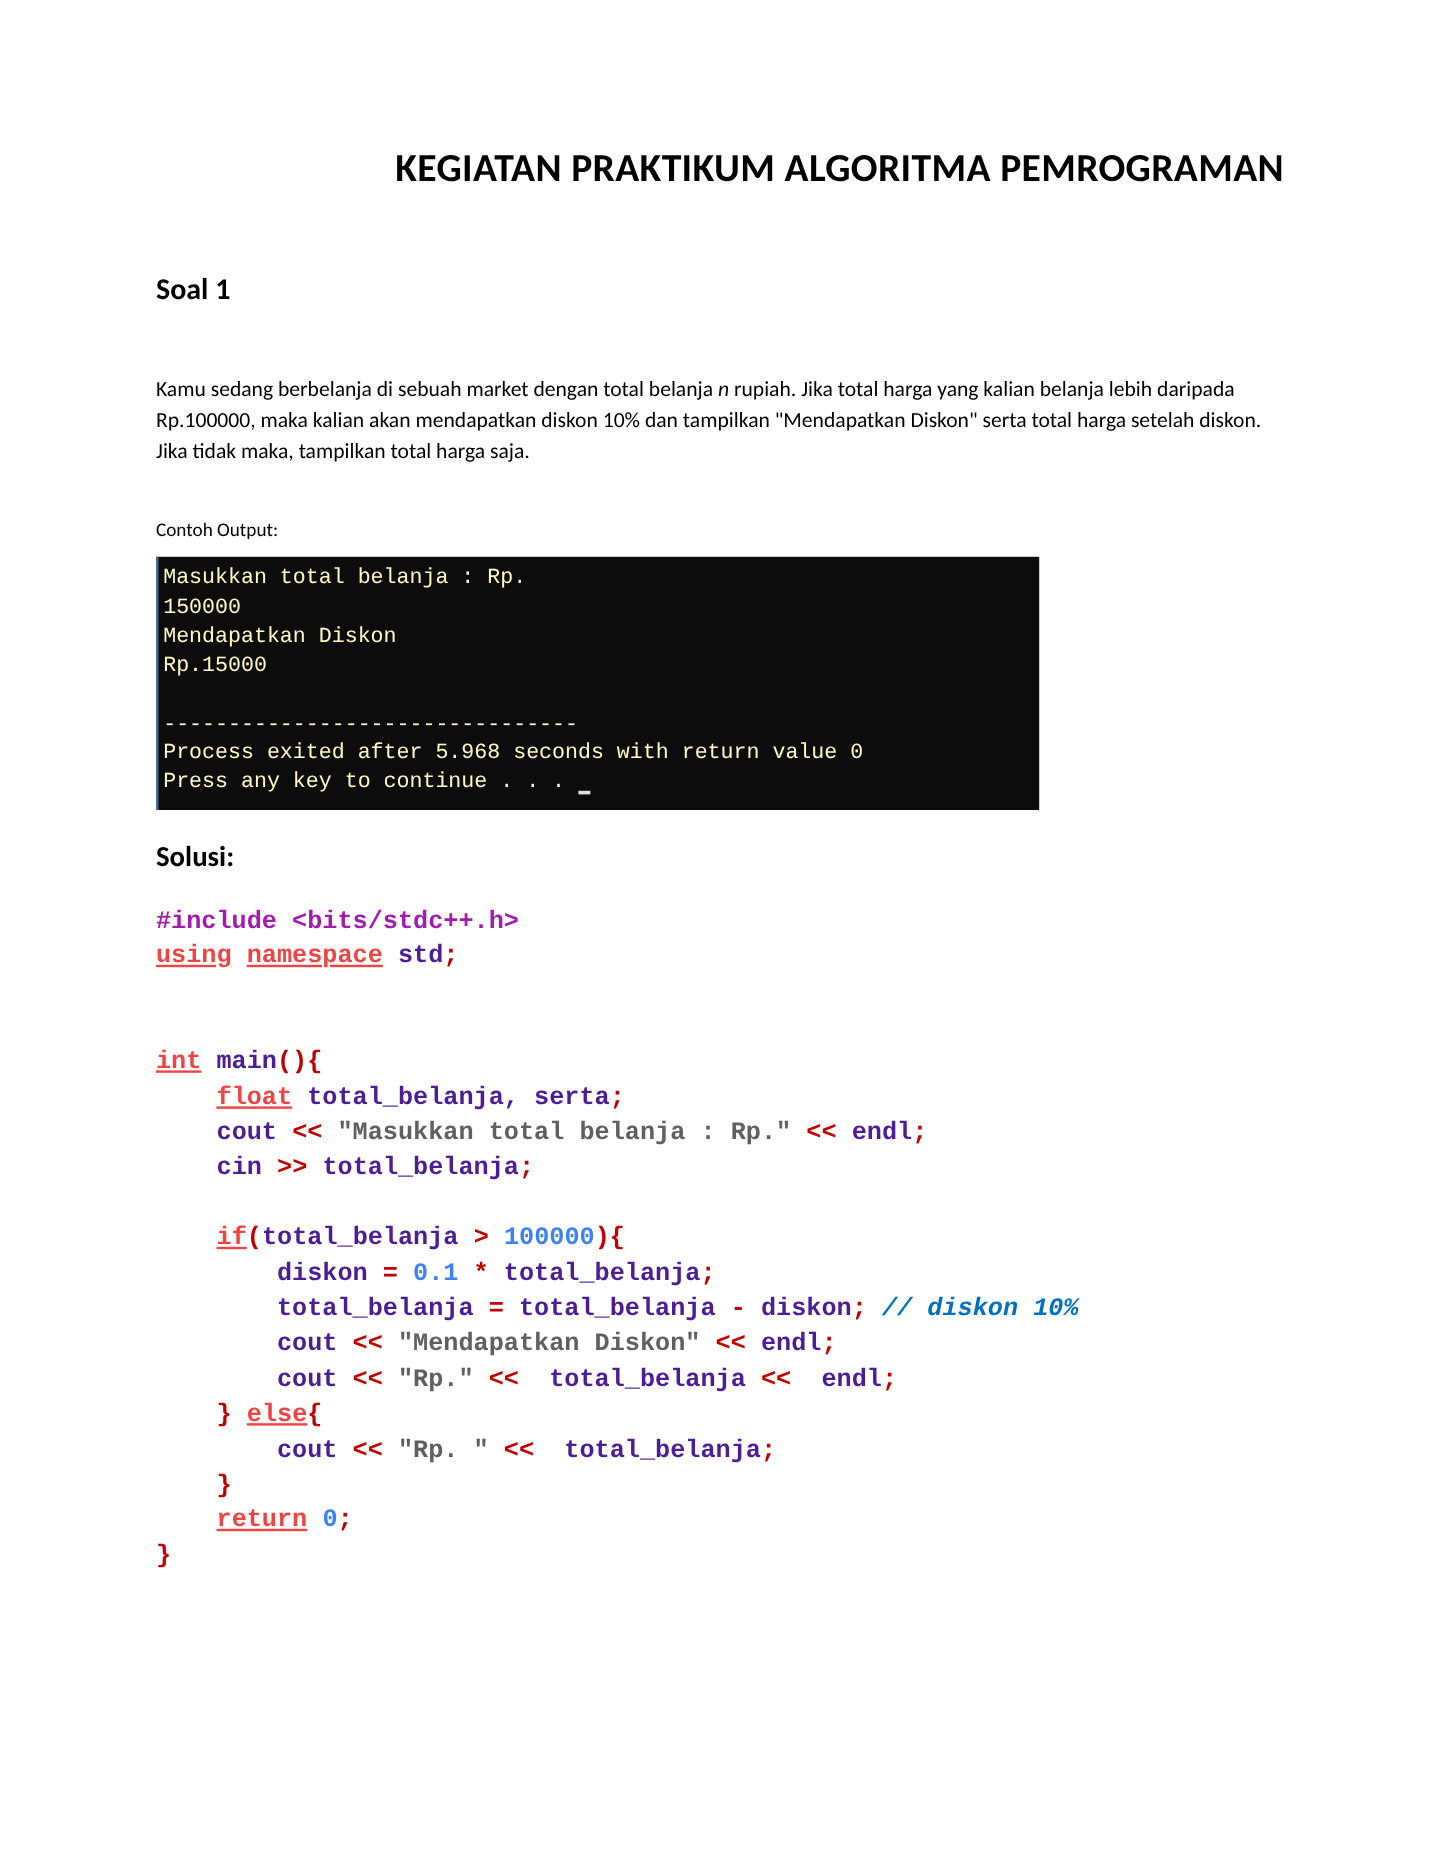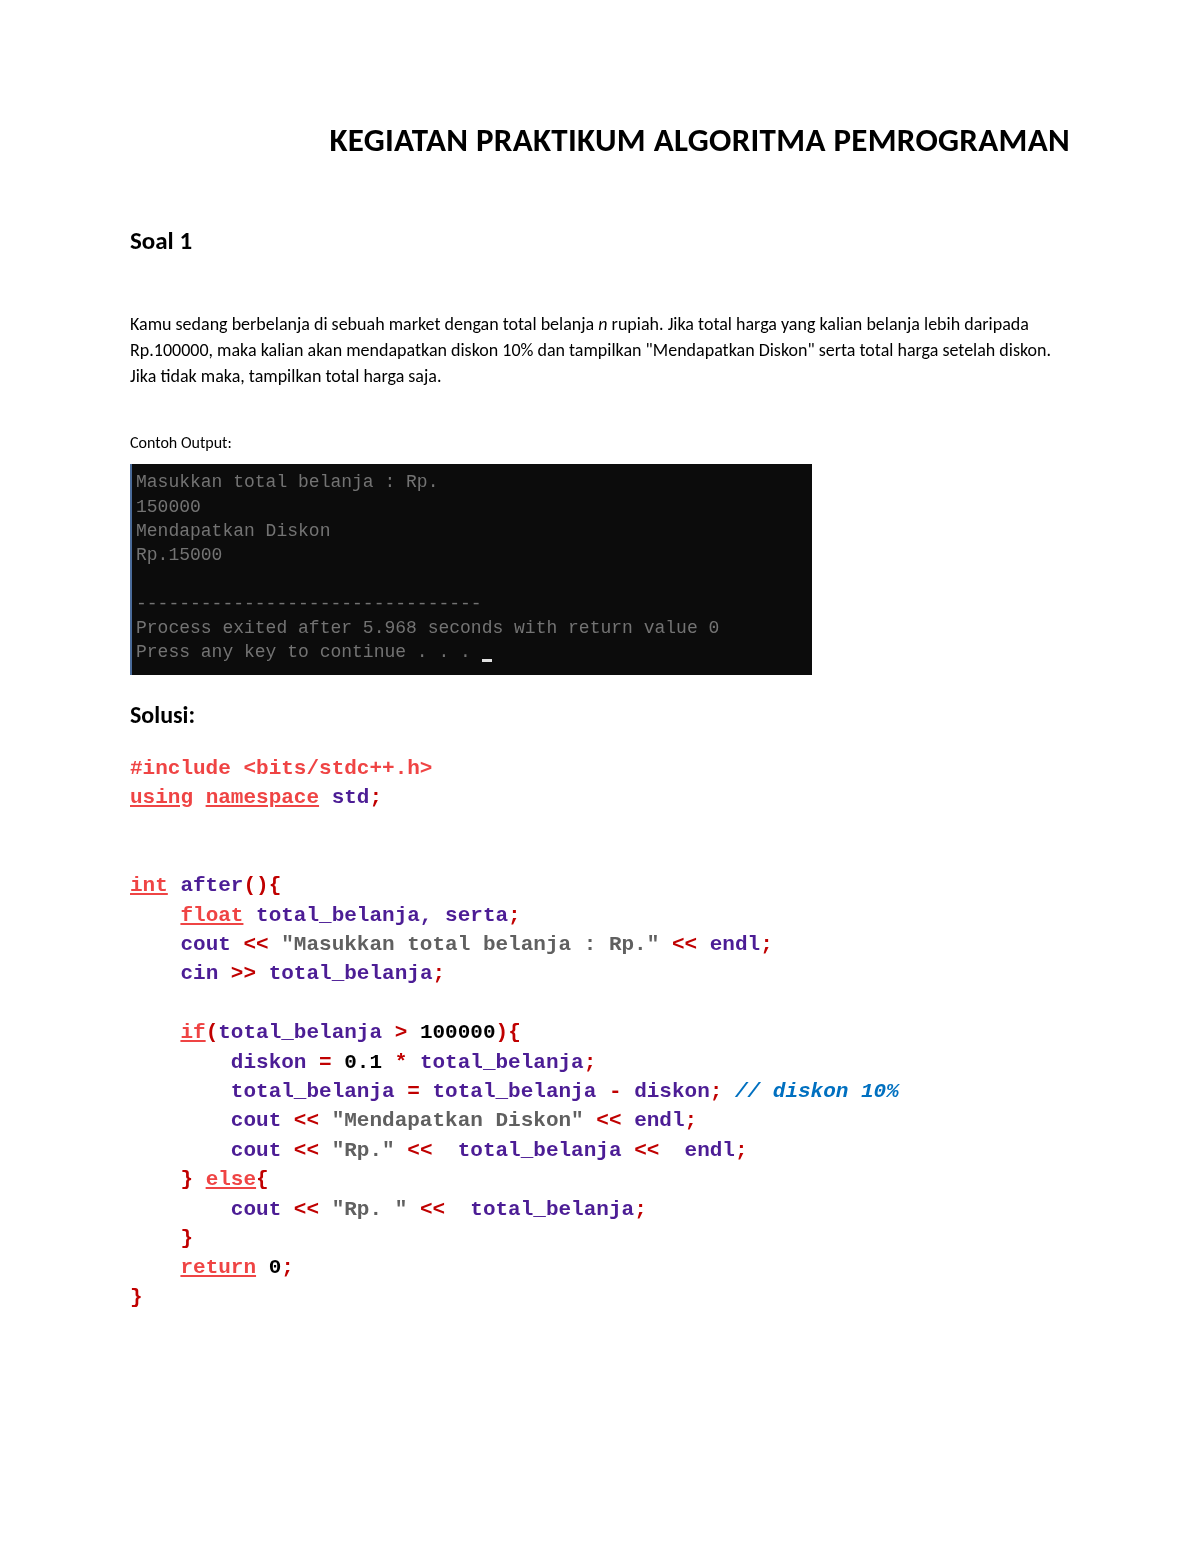--- a/index.html
+++ b/index.html
@@ -30,26 +30,26 @@
     }
     .paragraph em {
       font-style: italic;
     }
     .output-label {
       font-size: 16px;
       margin-bottom: 12px;
     }
     .terminal {
       background: #0c0c0c;
-      color: #737373;
+      color: #fef9c3;
       font-family: Consolas, 'Courier New', monospace;
       font-size: 18px;
       line-height: 1.35;
       padding: 6px 8px 10px 4px;
-      width: 682px;
+      width: 736px;
       white-space: pre;
       margin-bottom: 25px;
       border-left: 2px solid #4a6b9a;
     }
     .terminal .cursor {
       display: inline-block;
       width: 10px;
       height: 3px;
       background: #e0e0e0;
       vertical-align: bottom;
@@ -60,25 +60,25 @@
       font-weight: bold;
       margin-bottom: 25px;
     }
     .code {
       font-family: Consolas, 'Courier New', monospace;
       font-size: 21px;
       font-weight: bold;
       line-height: 1.4;
       white-space: pre;
     }
-    .kw-green { color: #ef4444; }
+    .kw-green { color: #a21caf; }
     .kw-blue { color: #ef4444; text-decoration: underline; }
     .kw-black { color: #4c1d95; }
     .kw-red { color: #c00000; }
-    .kw-num { color: #000000; }
+    .kw-num { color: #3b82f6; }
     .kw-string { color: #606060; }
     .kw-comment { color: #0070c0; font-style: italic; text-align: right; }
   </style>
 </head>
 <body>
 
 <h1 class="title">KEGIATAN PRAKTIKUM ALGORITMA PEMROGRAMAN</h1>
 
 <h2 class="heading">Soal 1</h2>
 
@@ -96,21 +96,21 @@
 <span>--------------------------------</span>
 <span>Process exited after 5.968 seconds with return value 0</span>
 <span>Press any key to continue . . . </span><span class="cursor"></span></div>
 
 <h2 class="solution-heading">Solusi:</h2>
 
 <div class="code"><span class="kw-green">#include </span><span class="kw-green">&lt;bits/stdc++.h&gt;</span>
 <span class="kw-blue">using</span> <span class="kw-blue">namespace</span><span class="kw-black"> std</span><span class="kw-red">;</span>
 
 
-<span class="kw-blue">int</span><span class="kw-black"> after</span><span class="kw-red">(){</span>
+<span class="kw-blue">int</span><span class="kw-black"> main</span><span class="kw-red">(){</span>
     <span class="kw-blue">float</span><span class="kw-black"> total_belanja, serta</span><span class="kw-red">;</span>
     <span class="kw-black">cout </span><span class="kw-red">&lt;&lt; </span><span class="kw-string">"Masukkan total belanja : Rp."</span> <span class="kw-red">&lt;&lt; </span><span class="kw-black">endl</span><span class="kw-red">;</span>
     <span class="kw-black">cin </span><span class="kw-red">&gt;&gt; </span><span class="kw-black">total_belanja</span><span class="kw-red">;</span>
 
     <span class="kw-blue">if</span><span class="kw-red">(</span><span class="kw-black">total_belanja </span><span class="kw-red">&gt; </span><span class="kw-num">100000</span><span class="kw-red">){</span>
         <span class="kw-black">diskon </span><span class="kw-red">= </span><span class="kw-num">0.1</span><span class="kw-red"> * </span><span class="kw-black">total_belanja</span><span class="kw-red">;</span>
         <span class="kw-black">total_belanja </span><span class="kw-red">= </span><span class="kw-black">total_belanja</span><span class="kw-red"> - </span><span class="kw-black">diskon</span><span class="kw-red">;</span> <span class="kw-comment">// diskon 10%</span>
         <span class="kw-black">cout </span><span class="kw-red">&lt;&lt; </span><span class="kw-string">"Mendapatkan Diskon"</span> <span class="kw-red">&lt;&lt; </span><span class="kw-black">endl</span><span class="kw-red">;</span>
         <span class="kw-black">cout </span><span class="kw-red">&lt;&lt; </span><span class="kw-string">"Rp."</span> <span class="kw-red">&lt;&lt; </span><span class="kw-black"> total_belanja </span><span class="kw-red">&lt;&lt; </span><span class="kw-black"> endl</span><span class="kw-red">;</span>
     <span class="kw-red">}</span> <span class="kw-blue">else</span><span class="kw-red">{</span>

